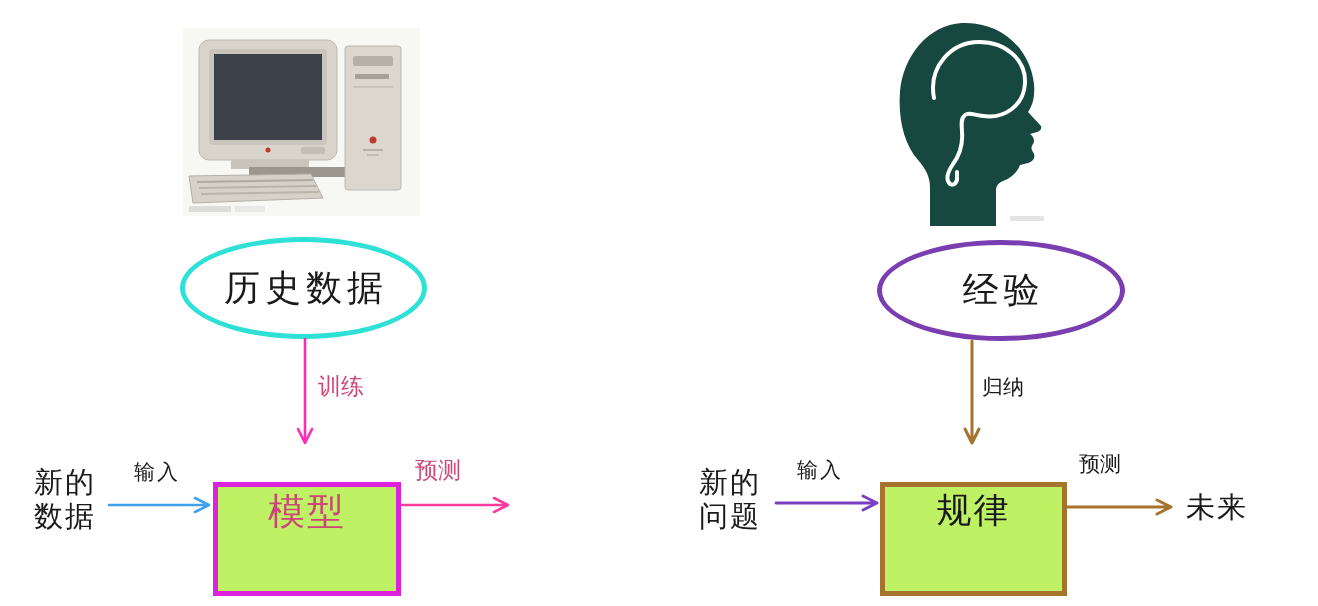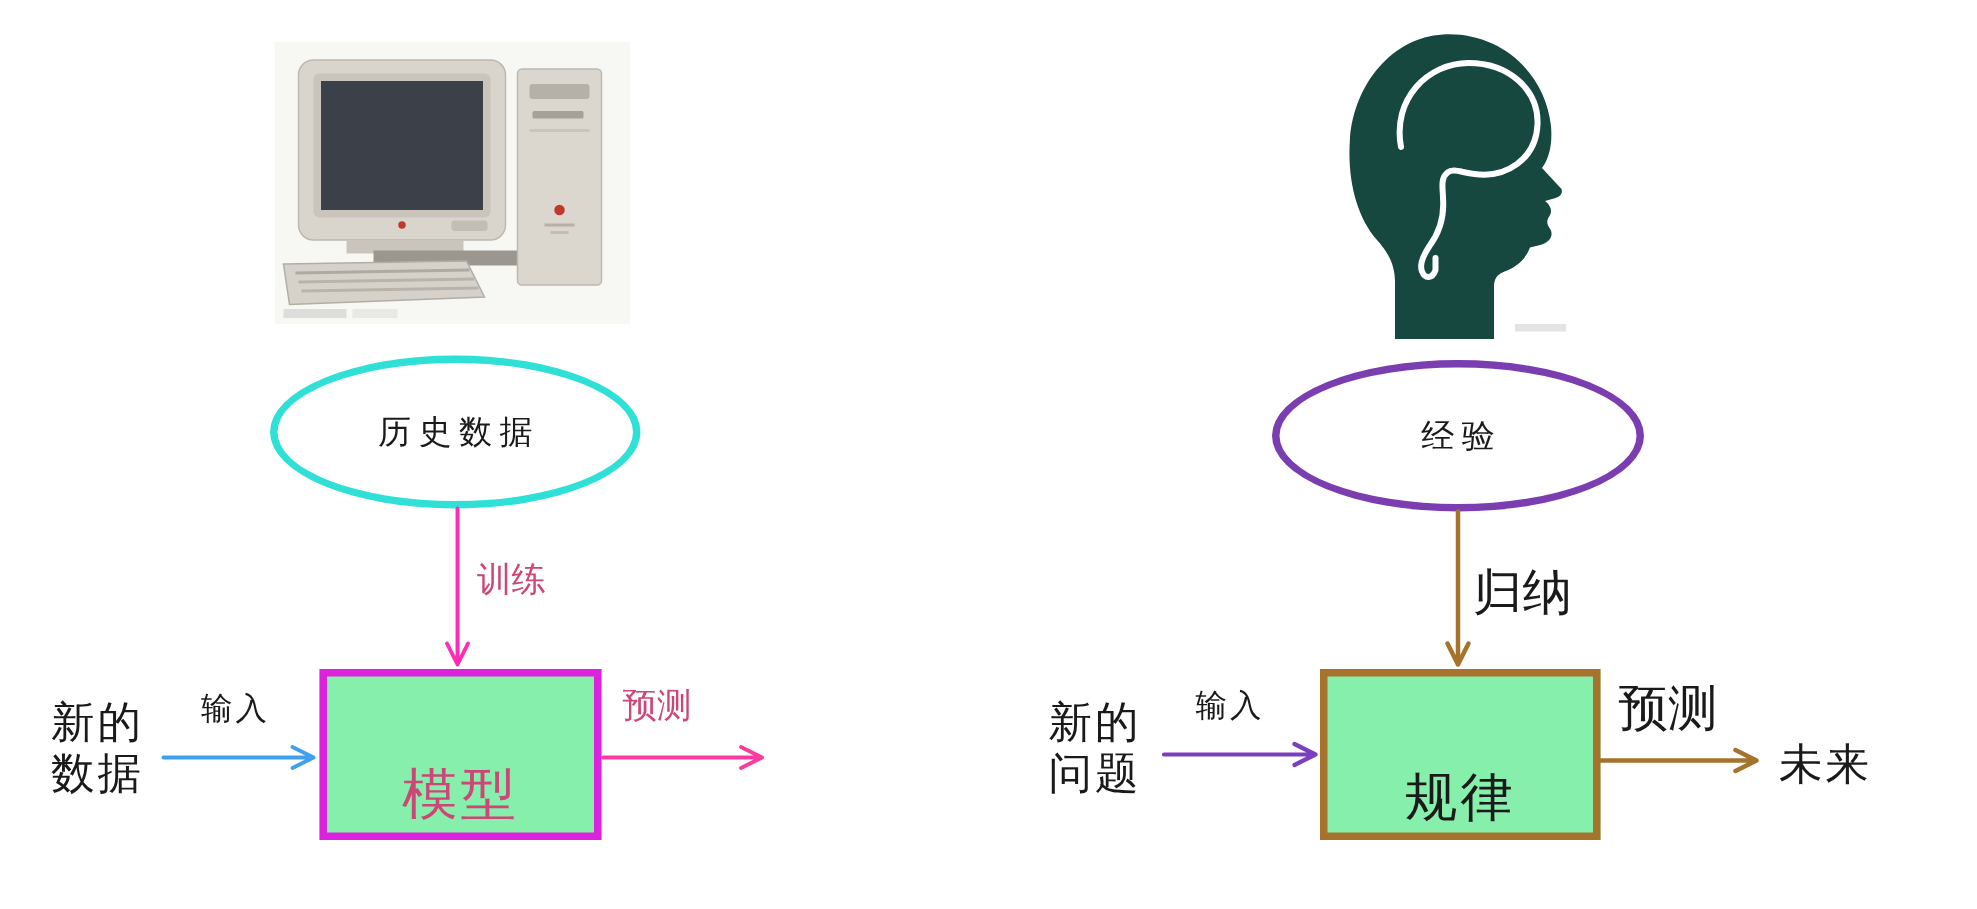--- a/index.html
+++ b/index.html
@@ -8,44 +8,44 @@
     font-family:"Liberation Serif","DejaVu Serif",serif;color:var(--c-text,#1a1a1a);
   }
   .abs{position:absolute;}
   
   .node-ellipse{
     position:absolute;border-radius:50%;background:#ffffff;
     display:flex;align-items:center;justify-content:center;box-sizing:border-box;
   }
   .ellipse-cyan{border:5px solid var(--c-cyan,#2ee0d6);}
   .ellipse-purple{border:5px solid var(--c-purple,#7a3eb0);}
-  .ellipse-label{font-size:22px;letter-spacing:5px;padding-left:5px;white-space:nowrap;}
+  .ellipse-label{font-size:36px;letter-spacing:5px;padding-left:5px;white-space:nowrap;}
   
   .node-box{
-    position:absolute;background:#86efac;box-sizing:border-box;
-    display:flex;align-items:flex-end;justify-content:center;
+    position:absolute;background:#bef264;box-sizing:border-box;
+    display:flex;align-items:flex-start;justify-content:center;margin-top:36px;
   }
   .box-magenta{border:5px solid var(--c-magenta,#dd22dd);}
   .box-brown{border:5px solid var(--c-brown,#a5732c);}
   .box-label-left{
     font-family:"Liberation Sans","DejaVu Sans",sans-serif;
     font-size:37px;color:var(--c-rose,#cc4778);letter-spacing:2px;
   }
   .box-label-right{
     font-family:Liberation Mono, monospace;
     font-size:35px;color:var(--c-text,#1a1a1a);letter-spacing:2px;
   }
   
   .proc-label-left{
     position:absolute;font-family:"Liberation Sans","DejaVu Sans",sans-serif;
     font-size:23px;color:var(--c-rose,#cc4778);white-space:nowrap;
   }
   .proc-label-right{
     position:absolute;font-family:Liberation Sans, sans-serif;
-    font-size:33px;color:var(--c-text,#1a1a1a);white-space:nowrap;
+    font-size:21px;color:var(--c-text,#1a1a1a);white-space:nowrap;
   }
   .io-label{position:absolute;font-size:21px;white-space:nowrap;letter-spacing:2px;}
   .entity-text{
     position:absolute;font-size:29px;line-height:34px;text-align:center;
     letter-spacing:2px;white-space:nowrap;
   }
   
   .arrows{position:absolute;left:0;top:0;pointer-events:none;}
   .arrow{fill:none;stroke-linecap:round;stroke-linejoin:round;}
   .arrow-pink{stroke:var(--c-pink_arrow,#ff2cb5);stroke-width:2.6px;}
@@ -134,40 +134,40 @@
       C 90,95 85,92 81,95
       C 76,99 78,106 78,112
       C 79,125 75,136 69,144
       C 65,150 62,156 64,161
       C 66,166 71,166 73,160
       L 73,152"></path>
 
     <rect x="126" y="196" width="34" height="5" fill="#d9d9d9" opacity="0.7"></rect>
   </svg>
 
-  <div class="node-ellipse ellipse-purple" style="left:848px;top:240px;width:248px;height:101px;">
+  <div class="node-ellipse ellipse-purple" style="left:877px;top:240px;width:248px;height:101px;">
     <span class="ellipse-label">经验</span>
   </div>
 
   <div class="proc-label-right" style="left:982px;top:373px;">归纳</div>
 
   <div class="node-box box-brown" style="left:880px;top:446px;width:187px;height:114px;">
     <span class="box-label-right">规律</span>
   </div>
 
   <div class="entity-text" style="left:693px;top:465px;width:74px;">
     <div>新的</div>
     <div>问题</div>
   </div>
 
   <div class="io-label" style="left:797px;top:456px;">输入</div>
 
   <div class="proc-label-right" style="left:1079px;top:450px;">预测</div>
 
-  <div class="entity-text" style="left:1186px;top:493px;">未来</div>
+  <div class="entity-text" style="left:1186px;top:493px;font-family:Liberation Mono, monospace;">未来</div>
 
   <svg class="arrows" width="1318" height="606" viewBox="0 0 1318 606">
 
     <path class="arrow arrow-pink" d="M305,339 L305,443 M298,429 L305,443 L312,429"></path>
 
     <path class="arrow arrow-blue" d="M109,505 L209,505 M195,498 L209,505 L195,512"></path>
 
     <path class="arrow arrow-pinkout" d="M402,505 L508,505 M494,498 L508,505 L494,512"></path>
 
     <path class="arrow arrow-brown" d="M972,341 L972,443 M965,429 L972,443 L979,429"></path>

